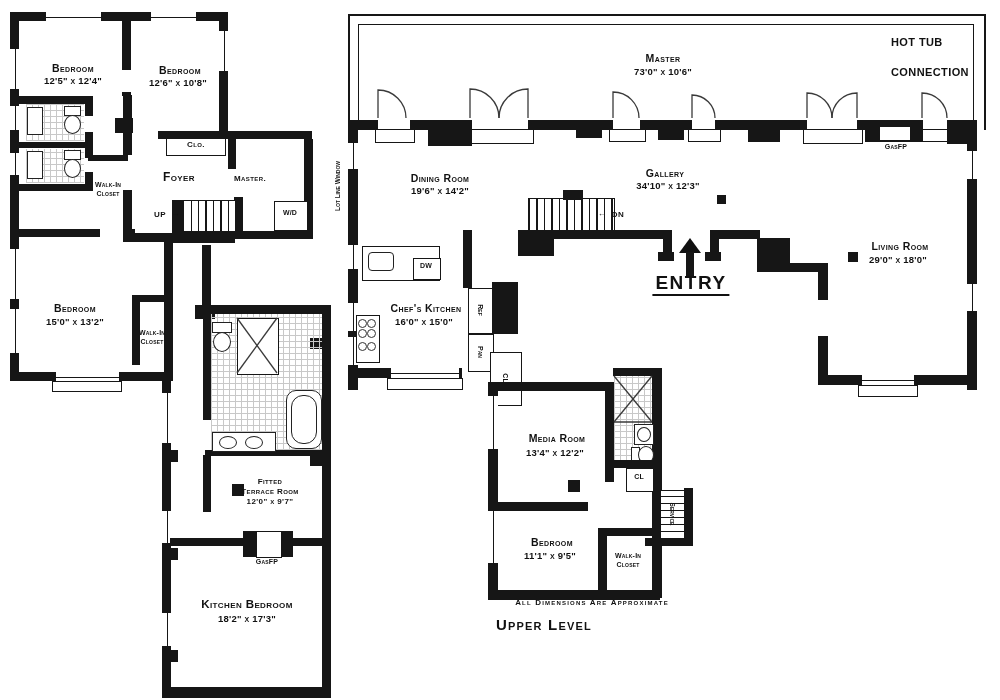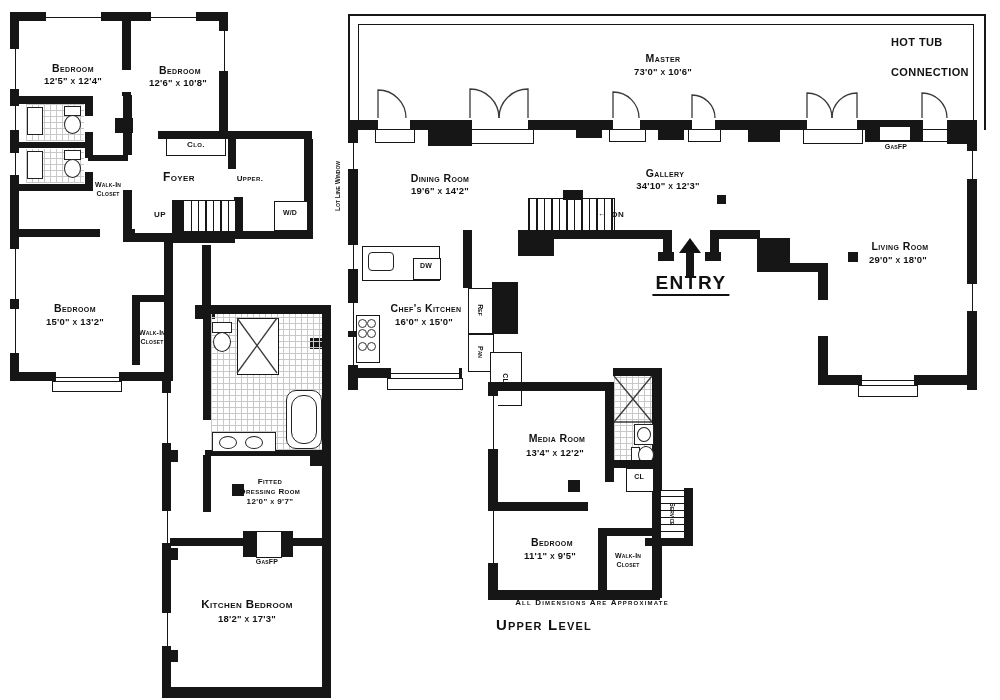--- a/index.html
+++ b/index.html
@@ -278,32 +278,32 @@
     <div class="sq" style="left:717px;top:195px;width:9px;height:9px"></div>
     <div class="sq" style="left:848px;top:252px;width:10px;height:10px"></div>
   </div>
 
   <span class="lbl" style="left:73px;top:62px">Bedroom</span>
   <span class="lbl dim" style="left:73px;top:75px">12'5" x 12'4"</span>
   <span class="lbl" style="left:180px;top:64px">Bedroom</span>
   <span class="lbl dim" style="left:178px;top:77px">12'6" x 10'8"</span>
   <span class="lbl sm" style="left:196px;top:140px">Clo.</span>
   <span class="lbl" style="left:179px;top:170px;font-size:12px">Foyer</span>
-  <span class="lbl sm" style="left:250px;top:174px">Upper.</span>
+  <span class="lbl sm" style="left:250px;top:174px">Master.</span>
   <span class="lbl xs" style="left:290px;top:209px">W/D</span>
   <span class="lbl sm" style="left:160px;top:210px">UP</span>
   <span class="lbl sm" style="left:176px;top:209px">→</span>
   <span class="lbl xs" style="left:108px;top:181px">Walk-In</span>
   <span class="lbl xs" style="left:108px;top:190px">Closet</span>
   <span class="lbl" style="left:75px;top:302px">Bedroom</span>
   <span class="lbl dim" style="left:75px;top:316px">15'0" x 13'2"</span>
   <span class="lbl xs" style="left:152px;top:329px">Walk-In</span>
   <span class="lbl xs" style="left:152px;top:338px">Closet</span>
   <span class="lbl sm" style="left:270px;top:477px">Fitted</span>
-  <span class="lbl sm" style="left:270px;top:487px">Dressing Room</span>
+  <span class="lbl sm" style="left:270px;top:487px">Terrace Room</span>
   <span class="lbl sm" style="left:270px;top:497px">12'0" x 9'7"</span>
   <span class="lbl xs" style="left:267px;top:558px">GasFP</span>
   <span class="lbl" style="left:247px;top:598px;font-size:11.5px">Kitchen Bedroom</span>
   <span class="lbl dim" style="left:247px;top:613px">18'2" x 17'3"</span>
 
   <span class="lbl" style="left:663px;top:52px">Master</span>
   <span class="lbl dim" style="left:663px;top:66px">73'0" x 10'6"</span>
   <span class="note" style="left:891px;top:36px">HOT TUB</span>
   <span class="note" style="left:891px;top:66px">CONNECTION</span>
   <span class="vl" style="left:337px;top:186px">Lot Line Window</span>

